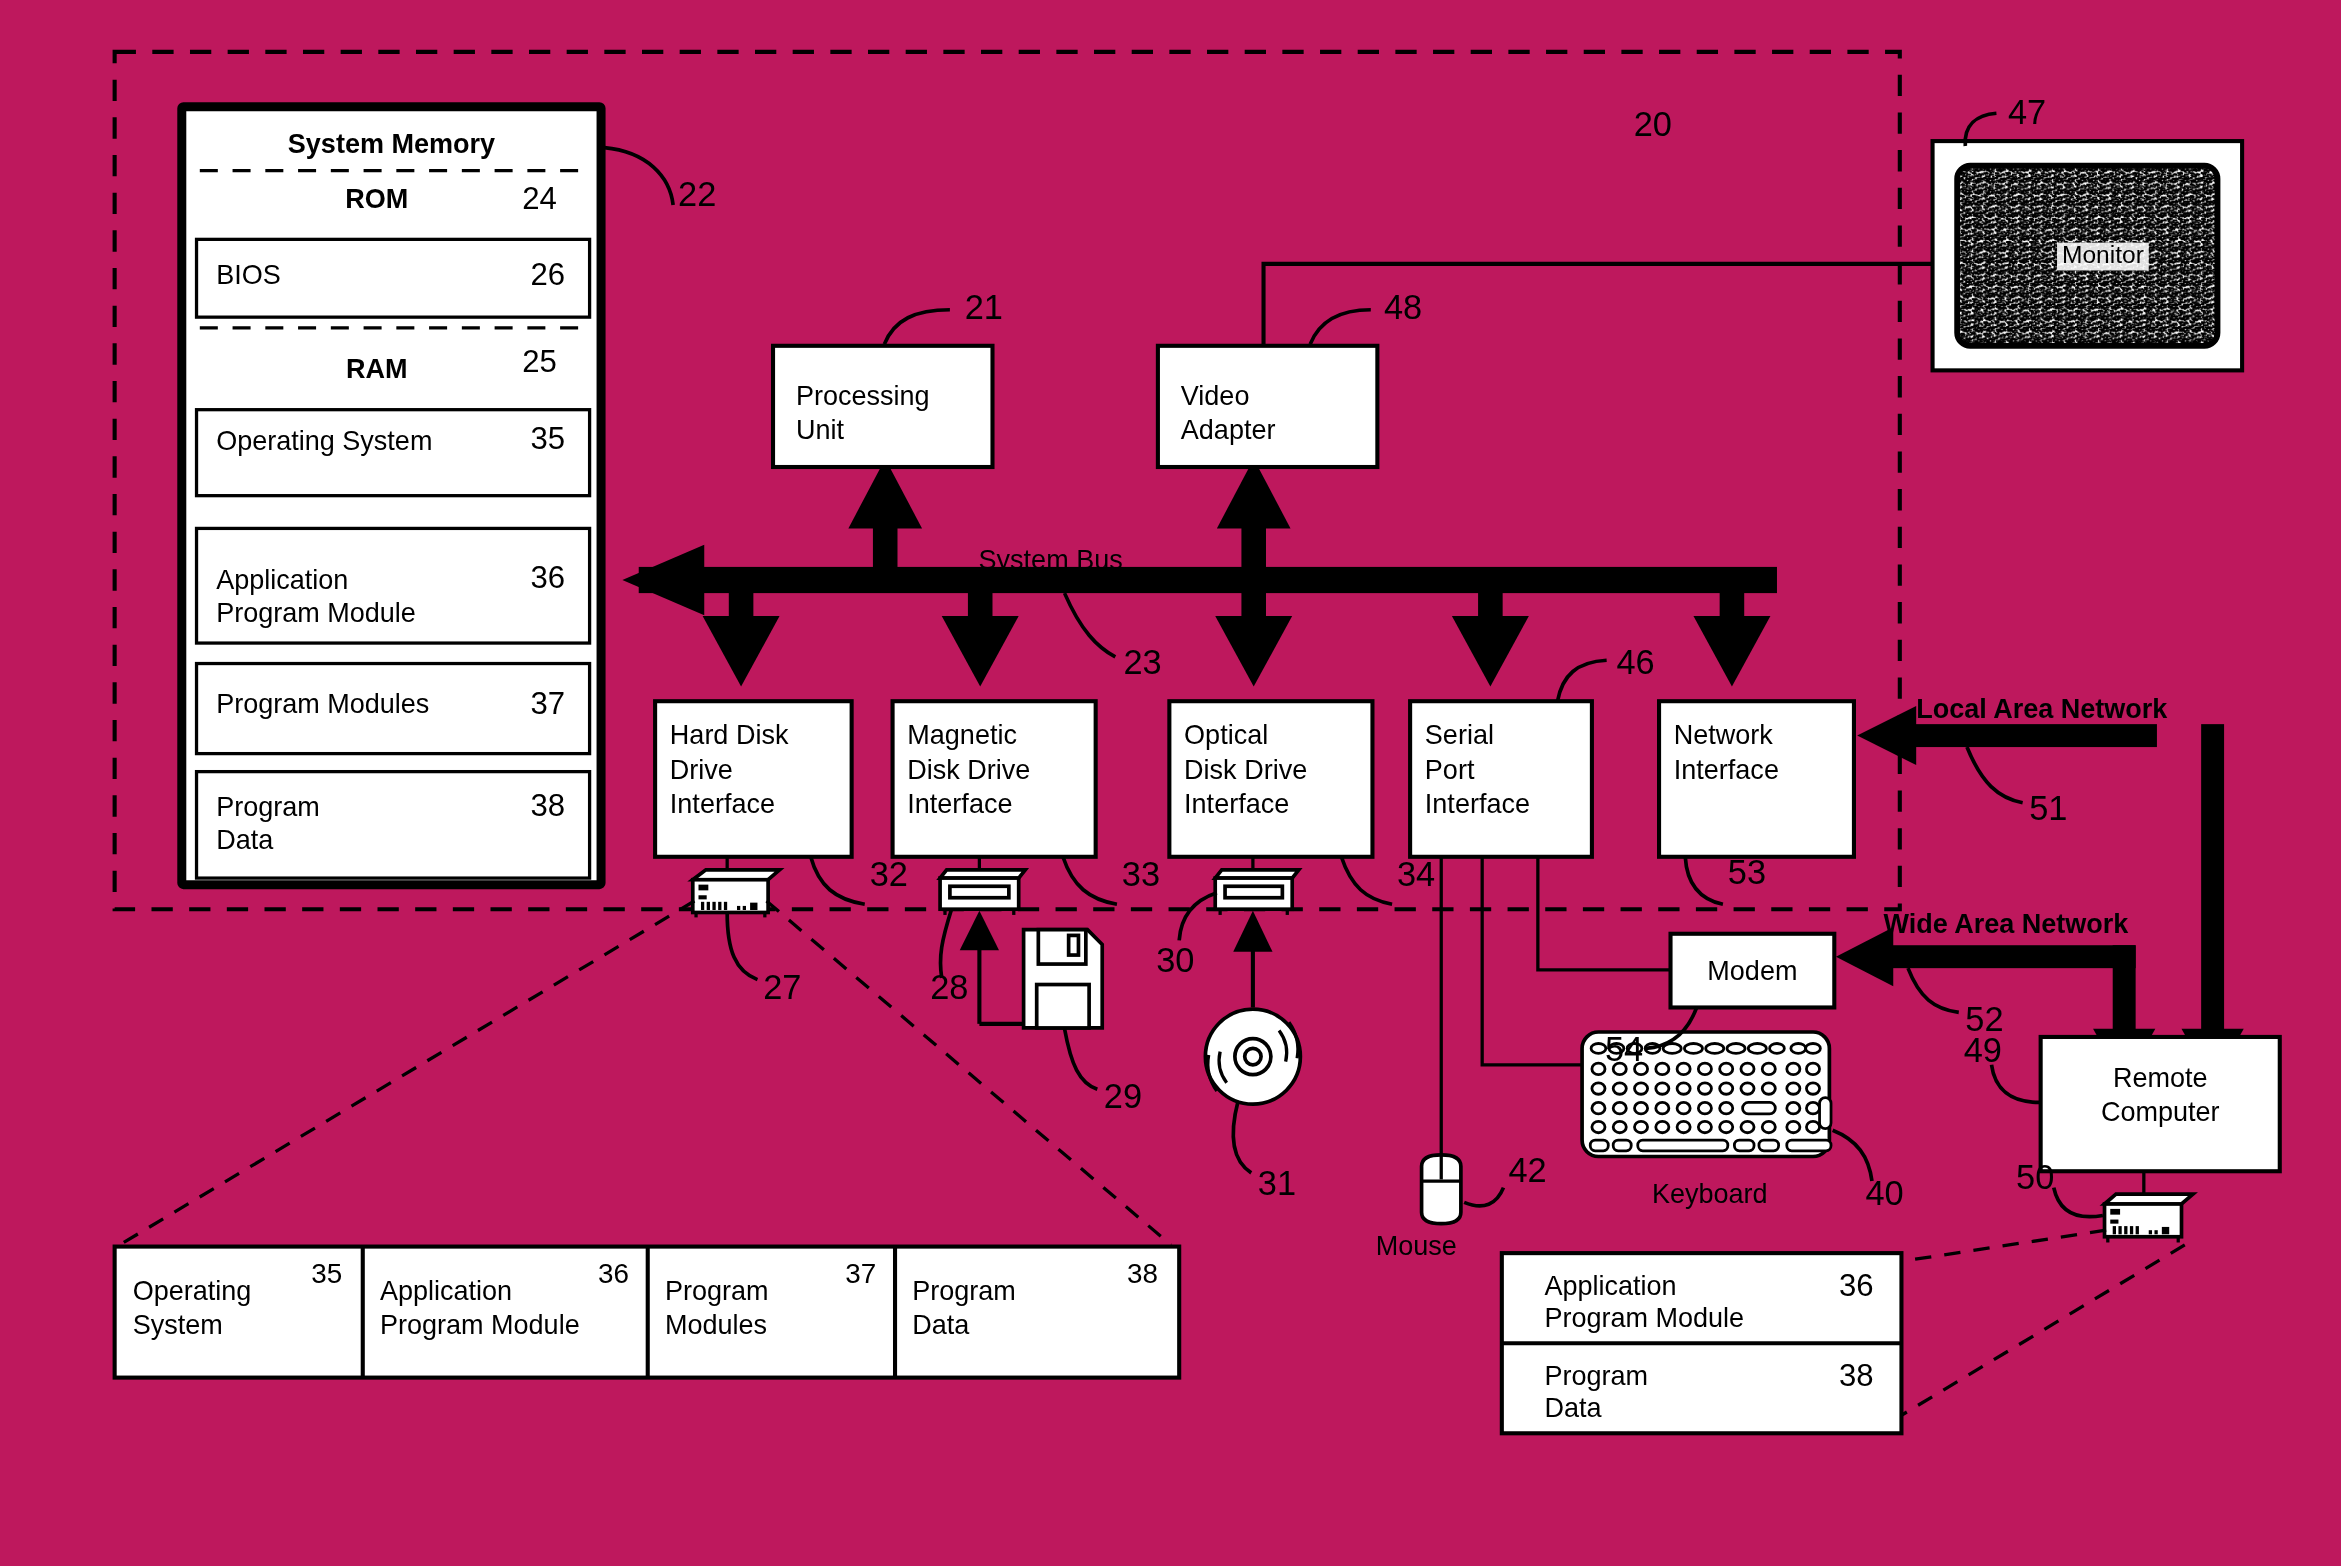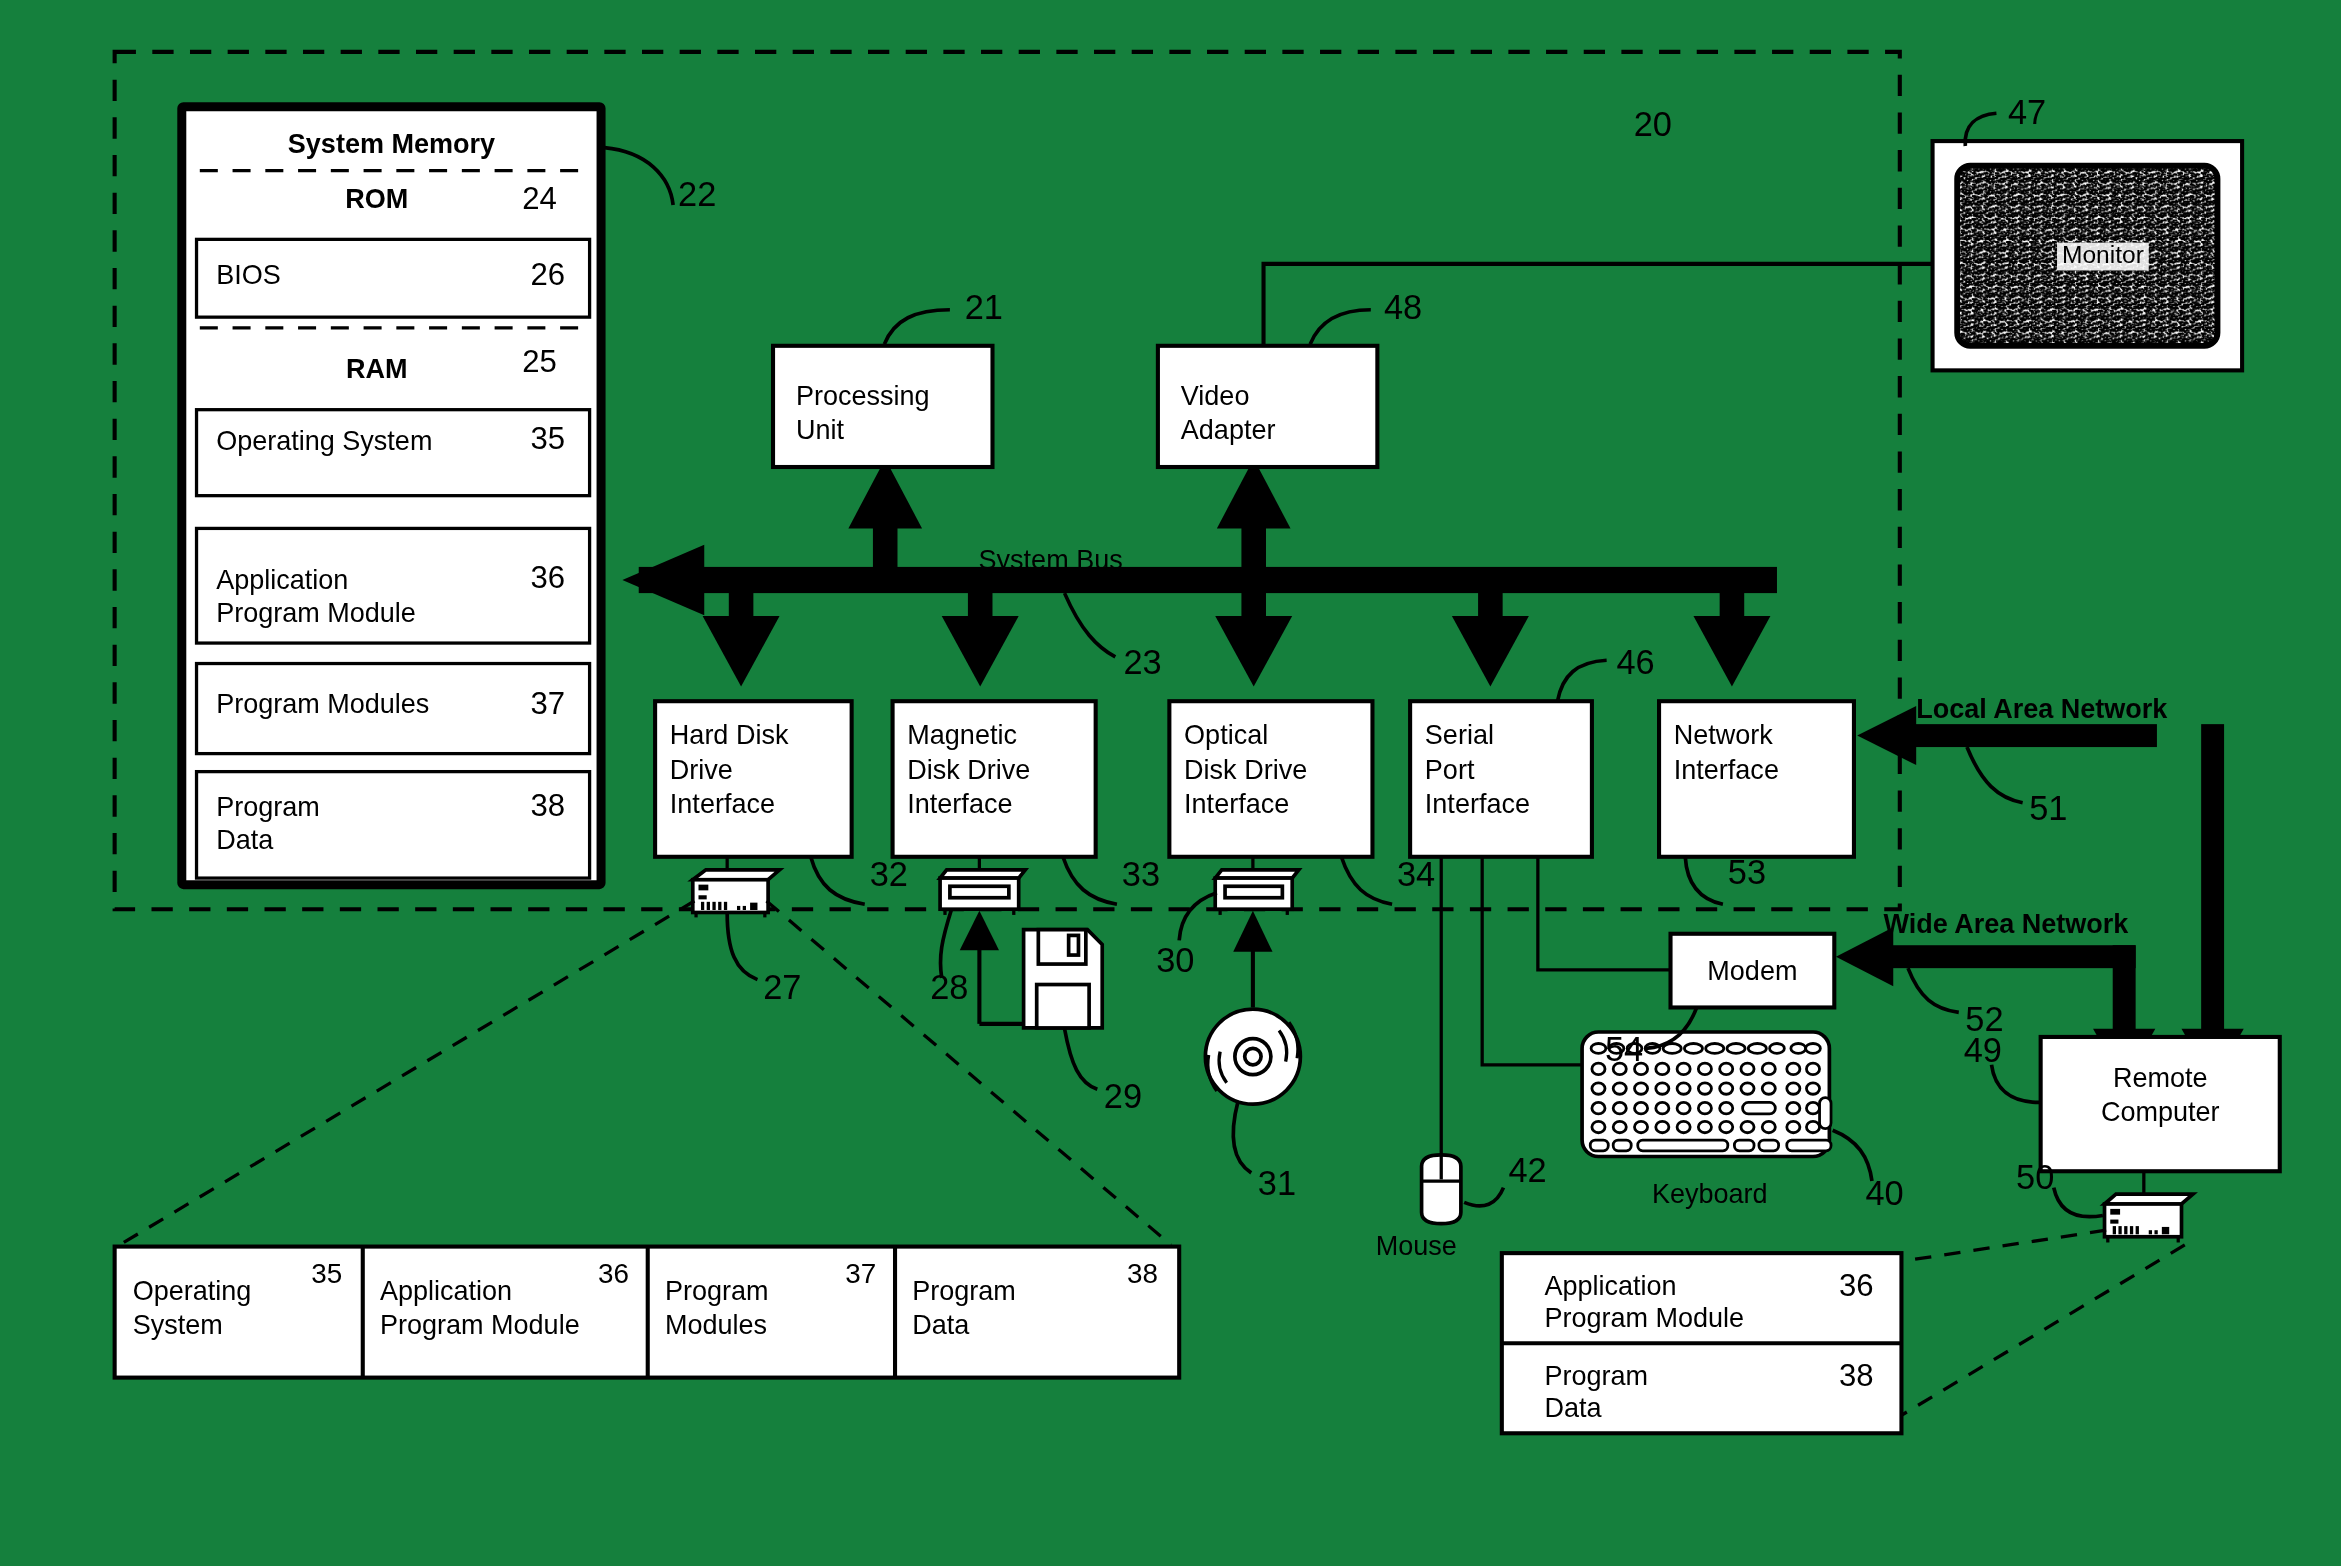--- a/index.html
+++ b/index.html
@@ -10,21 +10,21 @@
   body {
     width: 2342px;
     height: 1567px;
     font-family: "Liberation Sans", sans-serif;
     overflow: hidden;
   }
   #diagram-root {
     position: relative;
     width: 2342px;
     height: 1567px;
-    background: #15803d;
+    background: #be185d;
   }
   svg#figure {
     display: block;
     width: 2342px;
     height: 1567px;
   }
   .box      { fill: #ffffff; stroke: #000000; stroke-width: 5; }
   .box-thin { fill: #ffffff; stroke: #000000; stroke-width: 4; }
   .box-thick{ fill: #ffffff; stroke: #000000; stroke-width: 11; }
   .dash-border { fill: none; stroke: #000000; stroke-width: 5; stroke-dasharray: 26 20; }

